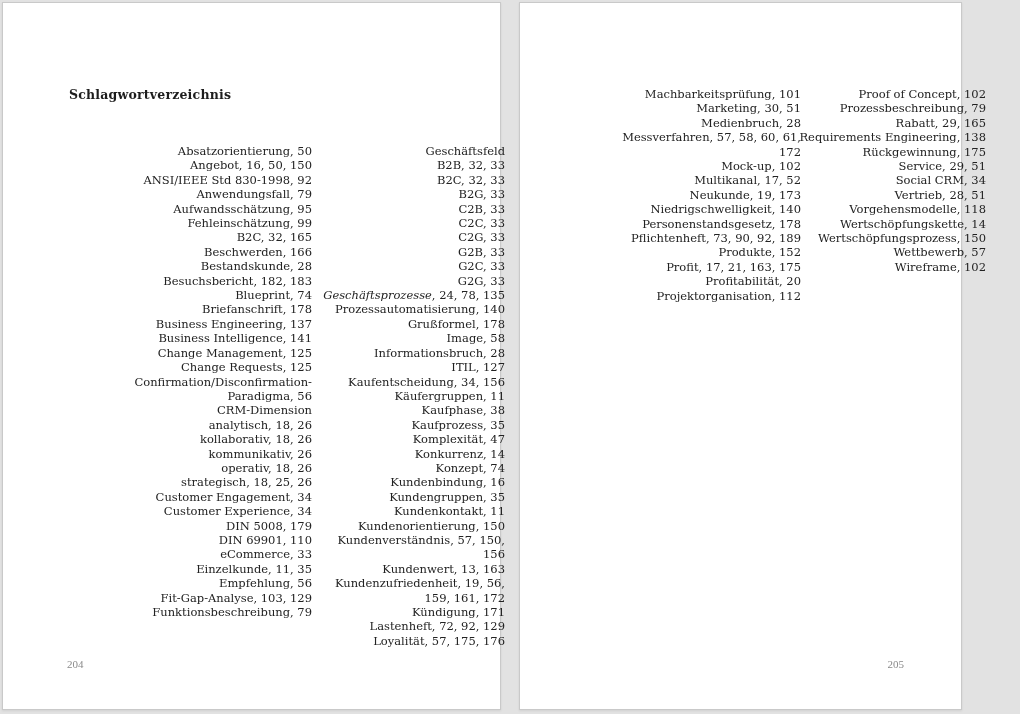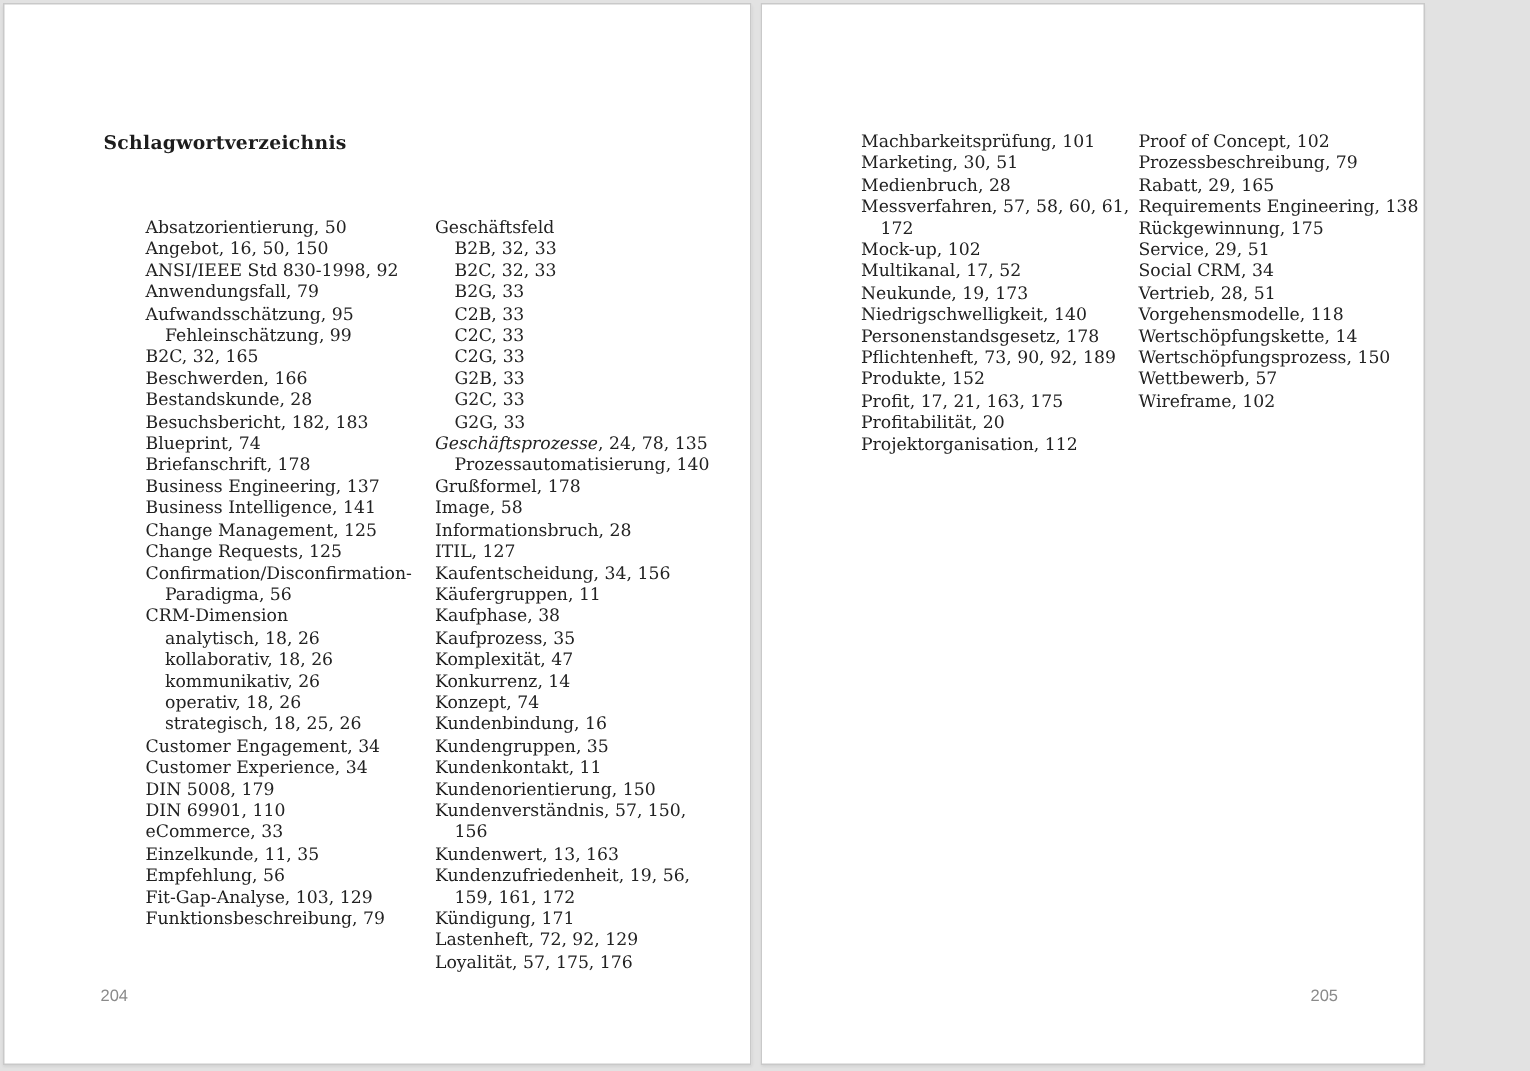--- a/index.html
+++ b/index.html
@@ -17,23 +17,24 @@
     height: 714px;
   }
   .page {
     position: absolute;
     top: 2px;
     height: 708px;
     background: #ffffff;
     border: 1px solid #c9c9c9;
     box-sizing: border-box;
     box-shadow: 0 1px 2px rgba(0,0,0,0.08);
+    text-align: right;
   }
   .page-left  { left: 2px;   width: 499px; }
-  .page-right { left: 507px; width: 443px; }
+  .page-right { left: 519px; width: 443px; }
 
   .index-heading {
     position: absolute;
     left: 66px;
     top: 84px;
     font-size: 12.5px;
     font-weight: bold;
     color: #1d1d1d;
     letter-spacing: 0.2px;
     white-space: nowrap;
@@ -52,21 +53,21 @@
   .page-left  .col1 { left: 66px;  top: 141px; margin-left: 28px; }
   .page-left  .col2 { left: 275px; top: 141px; margin-left: 12px; }
   .page-right .col1 { left: 66px;  top: 84px; }
   .page-right .col2 { left: 251px; top: 84px; }
 
   .page-number {
     position: absolute;
     top: 655px;
     font-size: 11px;
     color: #8a8a8a;
-    font-family: Liberation Sans, sans-serif;
+    font-family: Liberation Serif, serif;
   }
   .page-number.pn-left  { left: 64px; }
   .page-number.pn-right { right: 57px; }
 </style>
 </head>
 <body>
 
 <div class="spread">
 
   <div class="page page-left">

